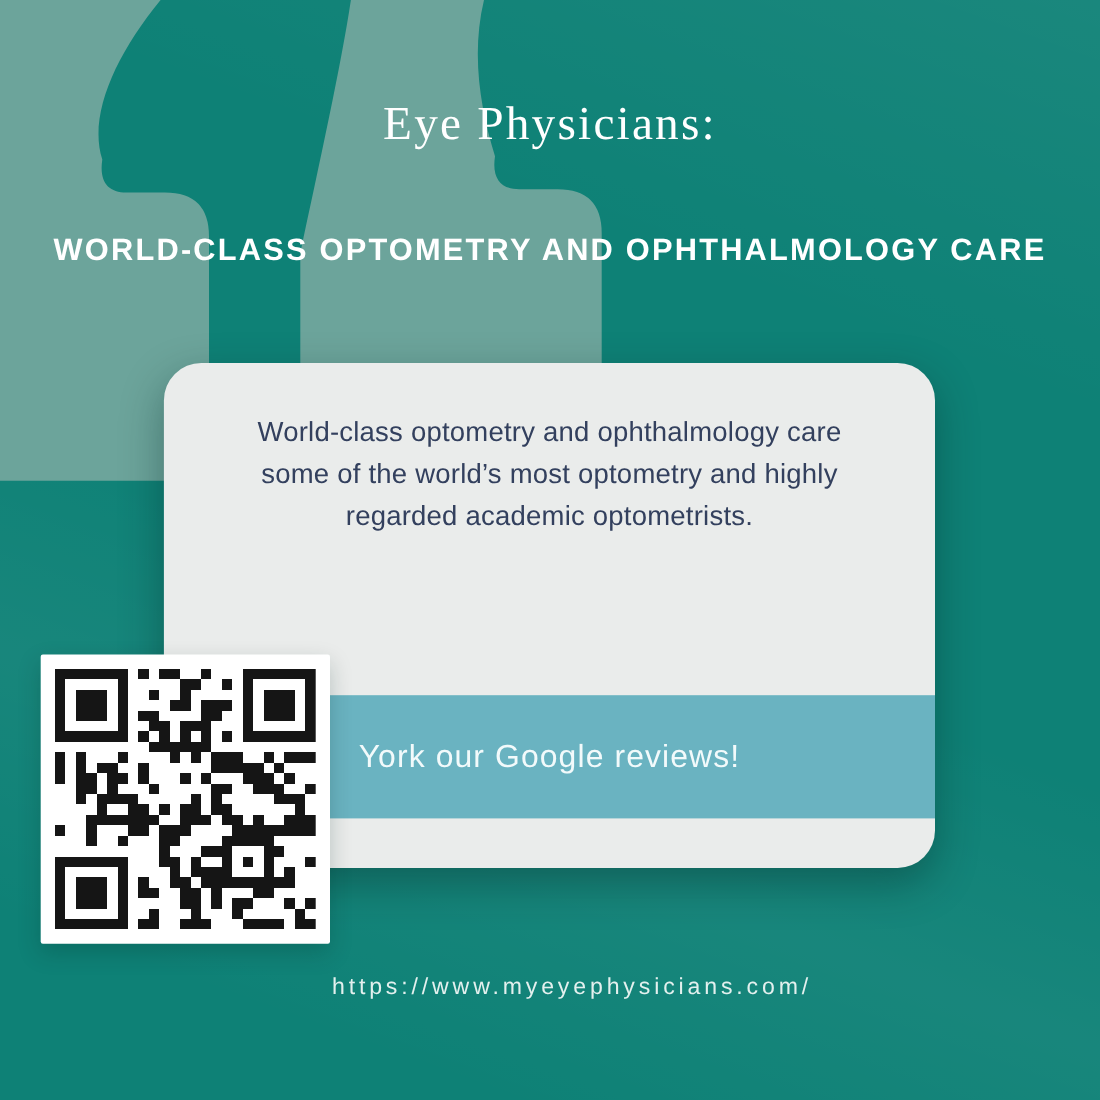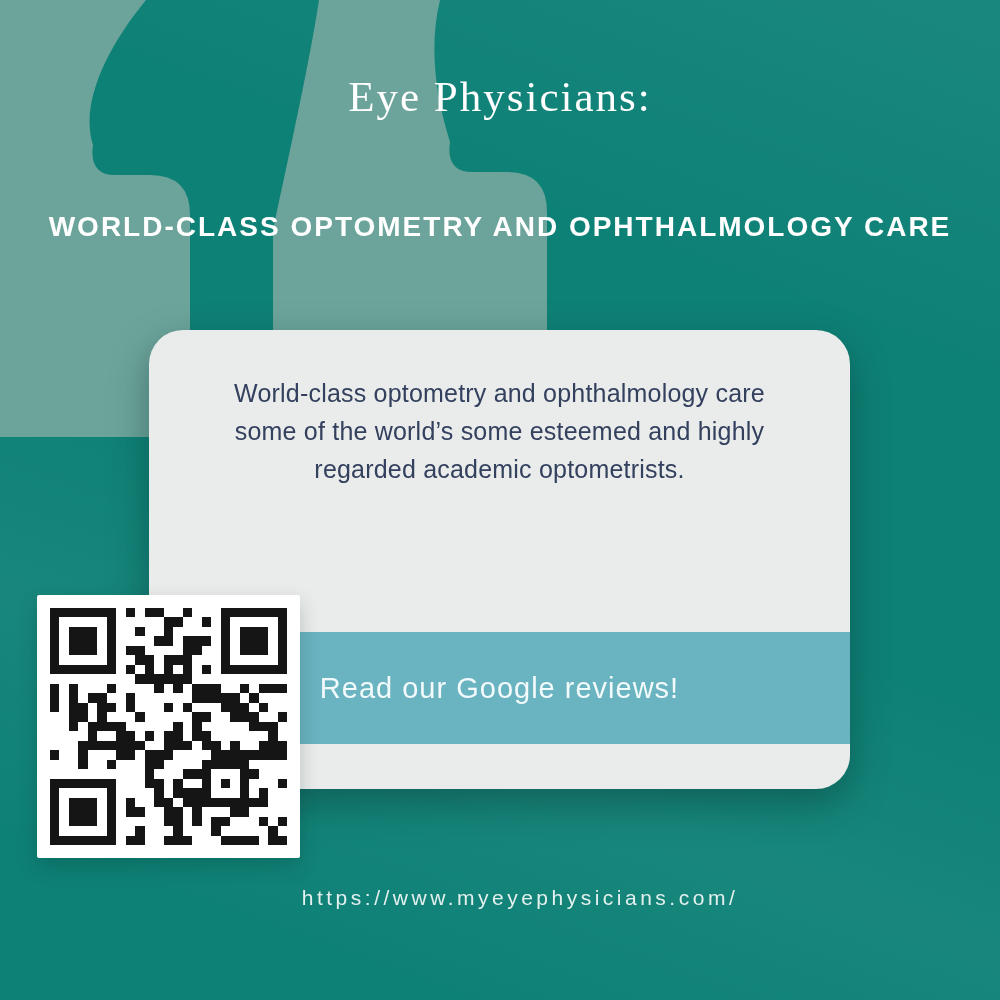--- a/index.html
+++ b/index.html
@@ -6,21 +6,21 @@
   .canvas{
     position:relative;width:1000px;height:1000px;overflow:hidden;
     background:
       linear-gradient(200deg, rgba(255,255,255,.05) 0%, rgba(255,255,255,0) 28%,
                       rgba(255,255,255,0) 52%, rgba(255,255,255,.045) 70%, rgba(255,255,255,0) 88%),
       var(--bg,#0E8176);
     font-family:"Liberation Sans", sans-serif;
   }
   .qsvg{position:absolute;left:0;top:0;width:1000px;height:1000px;}
   .title{
-    position:absolute;left:0;top:72px;width:1000px;text-align:center;
+    position:absolute;left:0;top:88px;width:1000px;text-align:center;
     color:var(--white,#fff);font-family:cursive;
     font-size:43px;letter-spacing:2px;font-weight:500;
   }
   .subtitle{
     position:absolute;left:0;top:211px;width:1000px;text-align:center;
     color:var(--white,#fff);font-weight:700;font-size:28px;letter-spacing:2px;
   }
   .card{
     position:absolute;left:149px;top:330px;width:701px;height:459px;
     background:var(--card,#EAECEB);border-radius:34px;
@@ -63,25 +63,25 @@
          C 437 100 428 50 440 0 Z" fill="#6CA49B"></path>
   </svg>
 
   <div class="title">Eye Physicians:</div>
 
   <div class="subtitle">WORLD-CLASS OPTOMETRY AND OPHTHALMOLOGY CARE</div>
 
   <div class="card">
     <div class="card-body">
       <span>World-class optometry and ophthalmology care</span>
-      <span>some of the world’s some esteemed and highly</span>
+      <span>some of the world’s most optometry and highly</span>
       <span>regarded academic optometrists.</span>
     </div>
     <div class="band">
-      <div class="band-label">Read our Google reviews!</div>
+      <div class="band-label">York our Google reviews!</div>
     </div>
   </div>
 
   <div class="qr">
     <svg id="qr-svg" width="237" height="237" viewBox="0 0 25 25" style="shape-rendering:crispEdges;display:block">
         <rect x="0" y="0" width="1" height="1" fill="#151515"></rect>
         <rect x="1" y="0" width="1" height="1" fill="#151515"></rect>
         <rect x="2" y="0" width="1" height="1" fill="#151515"></rect>
         <rect x="3" y="0" width="1" height="1" fill="#151515"></rect>
         <rect x="4" y="0" width="1" height="1" fill="#151515"></rect>

